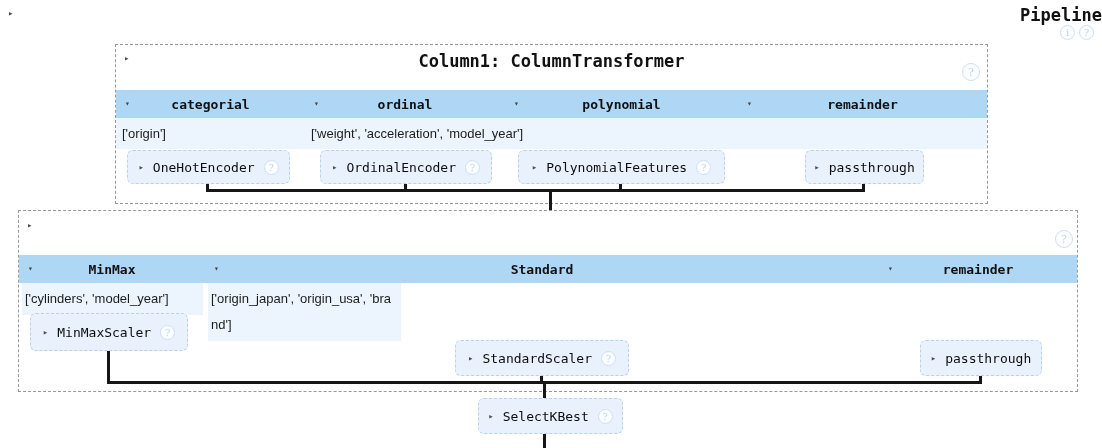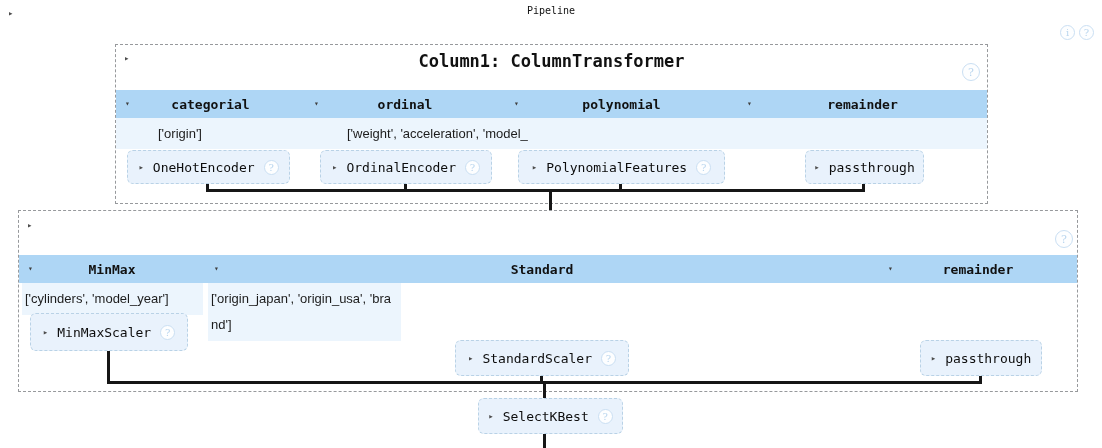--- a/index.html
+++ b/index.html
@@ -2,21 +2,21 @@
 <html><head>
 <meta charset="utf-8">
 <style>
   html,body{margin:0;padding:0;background:#ffffff;}
   #stage{position:relative;width:1102px;height:448px;background:#fff;overflow:hidden;
          font-family:"DejaVu Sans Mono","Liberation Mono",monospace;font-size:13px;color:#111;}
   .sans{font-family:"Liberation Sans","DejaVu Sans",sans-serif;}
 
   .abs{position:absolute;}
 
-  .page-title{left:0;top:5px;width:100%;text-align:center;font-weight:normal;font-size:10px;}
+  .page-title{left:0;top:5px;width:100%;text-align:right;font-weight:bold;font-size:17px;}
 
   .tri{color:#4d4d4d;font-size:9px;line-height:1;cursor:pointer;}
   .tri-sm{color:#3f3f3f;font-size:8px;line-height:1;cursor:pointer;}
 
   .circle-icon{display:inline-flex;align-items:center;justify-content:center;
     border-radius:50%;box-sizing:border-box;cursor:pointer;
     font-family:"DejaVu Serif","Liberation Serif",serif;}
   .icon-faint{border:1.5px solid #cadff3;color:#b9d5ee;background:#fdfeff;}
 
   .big-box{border:1px dashed #97999c;background:#ffffff;box-sizing:border-box;}
@@ -25,21 +25,21 @@
   .hdr-row{display:flex;background:#aed6f5;box-sizing:border-box;}
   .hdr-cell{position:relative;display:flex;align-items:center;justify-content:center;
     font-weight:bold;font-size:13px;cursor:pointer;box-sizing:border-box;}
   .hdr-cell .tri-sm{position:absolute;left:9px;top:50%;transform:translateY(-50%);}
 
   .list-row{display:flex;box-sizing:border-box;}
   .list-cell{box-sizing:border-box;padding:0 2px 0 3px;}
   .list-text{background:#ecf5fd;padding:3px 3px 3px 3px;line-height:26px;font-size:13px;
     color:#1c1c1c;word-break:break-all;}
   .flat-list-row{background:#ecf5fd;}
-  .flat-list-row .list-text{background:transparent;margin-left:36px;}
+  .flat-list-row .list-text{background:transparent;}
 
   .est{display:flex;align-items:center;justify-content:center;gap:9px;
     background:#e9f2fc;border:1px dashed #b9d2e6;border-radius:6px;box-sizing:border-box;
     cursor:pointer;}
   .est-label{font-size:13px;color:#0d0d0d;}
   .est-help{width:15px;height:15px;font-size:10px;flex:0 0 auto;}
 
   .wire{background:#161616;}
 </style>
 </head>

